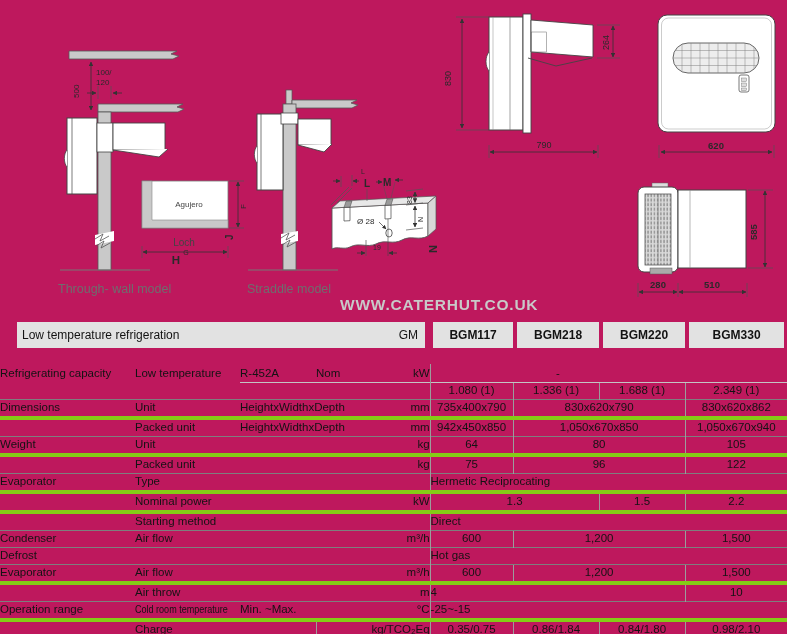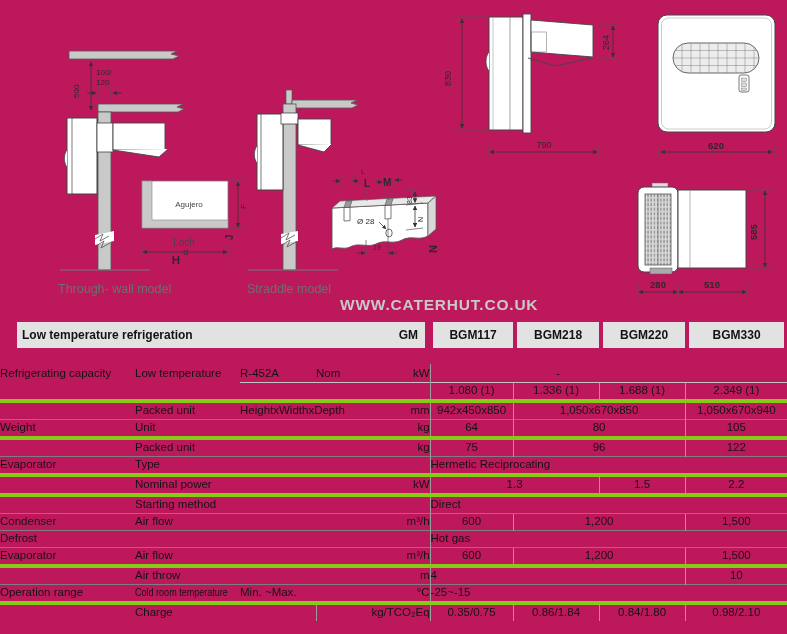--- a/index.html
+++ b/index.html
@@ -15,21 +15,21 @@
   .cap{font-size:12.5px;fill:#6e6e6e;}
   .holefont{font-size:8px;fill:#444;}
   .loch{font-size:10px;fill:#444;}
   .wm{font-size:15.5px;font-weight:bold;fill:#c9c9c9;letter-spacing:0.8px;}
 
   table.spec{position:absolute;top:322px;left:0;width:787px;border-collapse:collapse;
              table-layout:fixed;font-size:11.5px;color:#131313;}
   table.spec td{padding:0;vertical-align:middle;height:16px;line-height:1.05;overflow:hidden;white-space:nowrap;}
   tr.hdr td{height:26px;}
   .band{margin:0 5px 0 17px;height:26px;background:#e2e2e2;display:flex;align-items:center;
-        justify-content:space-between;padding:0 7px 0 5px;font-weight:bold;font-size:12px;}
+        justify-content:space-between;padding:0 7px 0 5px;font-weight:normal;font-size:12px;}
   .mband{margin-left:4px;height:26px;background:#e2e2e2;display:flex;align-items:center;
          justify-content:center;font-weight:bold;font-size:12px;}
   .mb-first{margin-left:3px;}
   .mb-last{margin-right:3px;}
   td.cat{padding-left:20px;}
   td.sub{padding-left:3px;}
   td.x1{padding-left:3px;}
   td.x2{padding-left:4px;}
   td.u{text-align:right;padding-right:4px;}
   td.vc{text-align:center;}
@@ -288,20 +288,29 @@
   <tr style="height:15px">
     <td></td>
           <td></td>
     <td colspan="3" class="btl"></td>
     <td class="bl vc btl">1.080 (1)</td>
     <td class="bl vc btl">1.336 (1)</td>
     <td class="bl vc btl">1.688 (1)</td>
     <td class="bl vc btl">2.349 (1)</td>
   </tr>
 
+  <tr class="g">
+    <td class="cat">Dimensions</td>
+    <td class="sub">Unit</td>
+    <td colspan="2" class="x1">HeightxWidthxDepth</td>
+    <td class="u">mm</td>
+    <td class="bl vc">735x400x790</td>
+    <td colspan="2" class="bl vc">830x620x790</td>
+    <td class="bl vc">830x620x862</td>
+  </tr>
   <tr class="l">
     <td></td>
     <td class="sub">Packed unit</td>
     <td colspan="2" class="x1">HeightxWidthxDepth</td>
     <td class="u">mm</td>
     <td class="bl vc">942x450x850</td>
     <td colspan="2" class="bl vc">1,050x670x850</td>
     <td class="bl vc">1,050x670x940</td>
   </tr>
 

